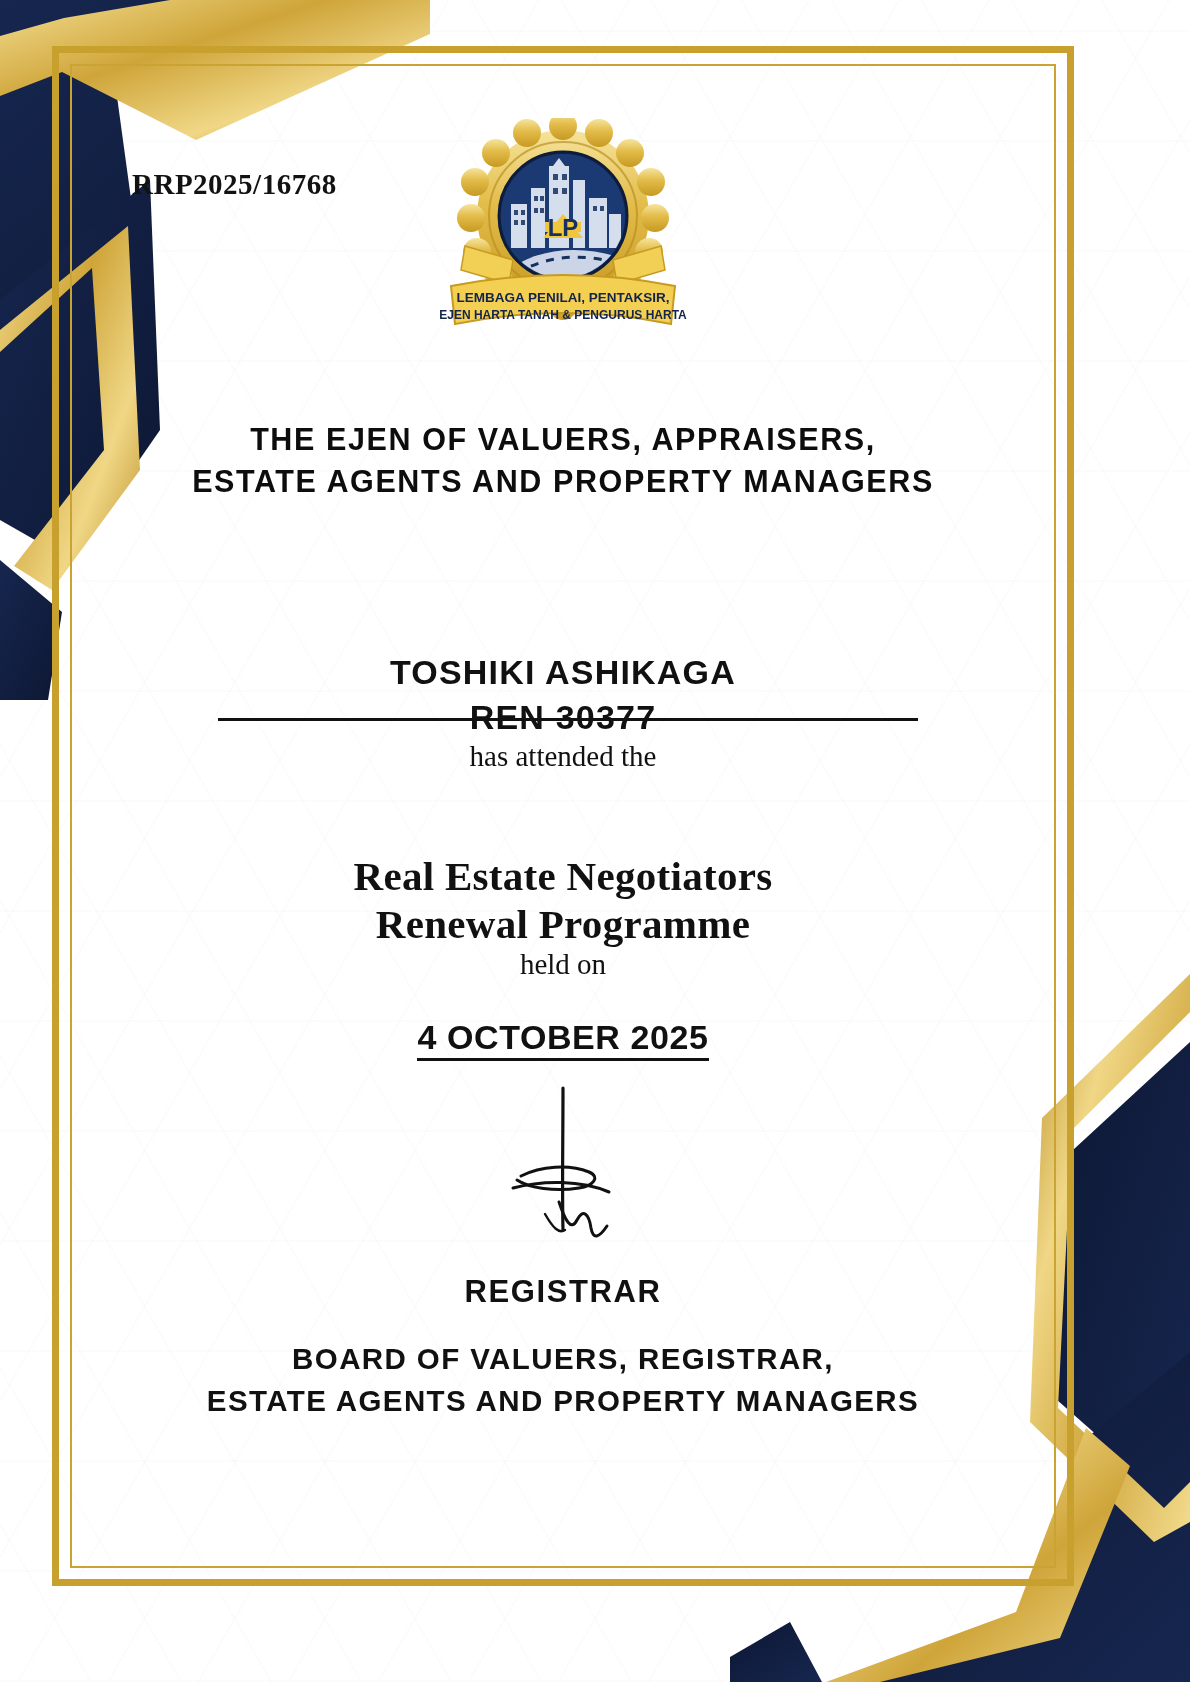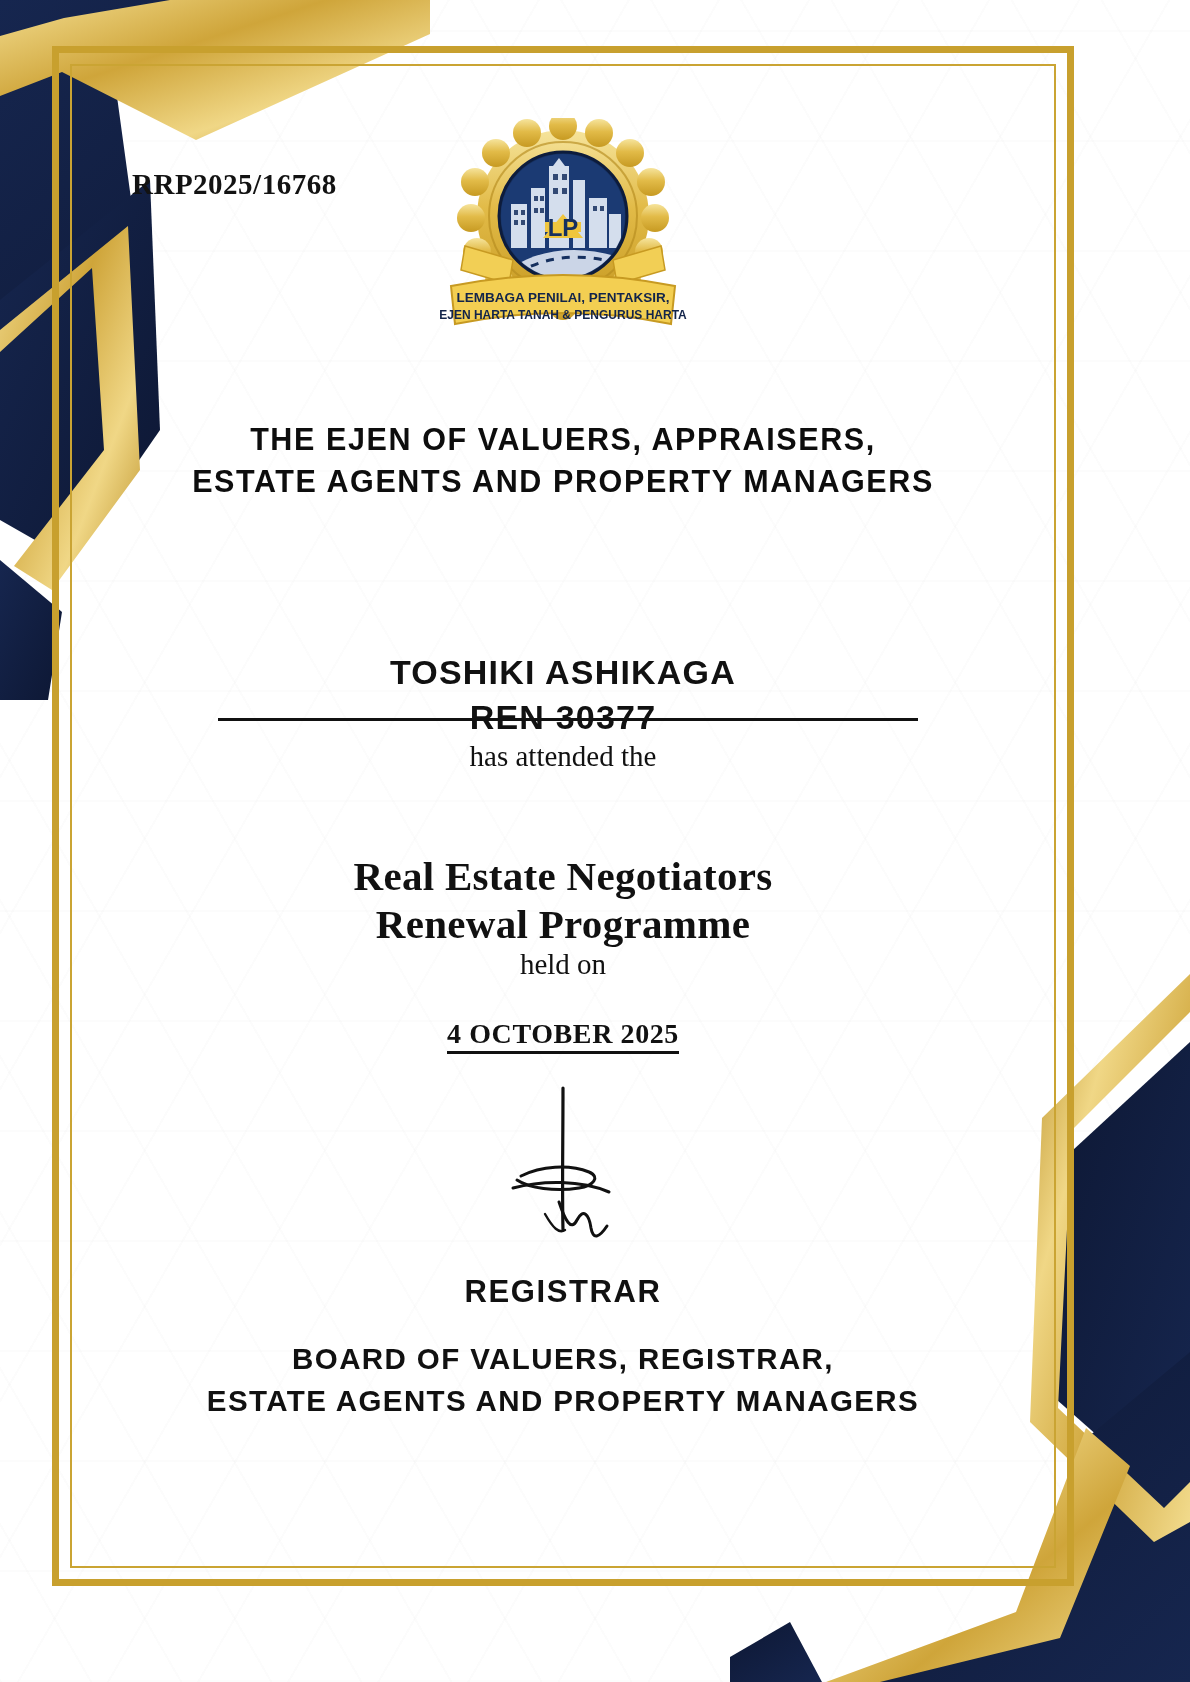--- a/index.html
+++ b/index.html
@@ -153,23 +153,23 @@
     left: 0; right: 0;
     top: 868px;
     font-family: Liberation Serif, serif;
     font-size: 29px;
   }
 
   .date {
     position: absolute;
     left: 0; right: 0;
     top: 938px;
-    font-family: Liberation Serif, serif;
-    font-weight: bold;
-    font-size: 28px;
+    font-family: Liberation Sans, sans-serif;
+    font-weight: bold;
+    font-size: 34px;
     letter-spacing: 0.6px;
   }
   .date span {
     border-bottom: 3px solid #111;
     padding-bottom: 2px;
   }
 
   .signature {
     position: absolute;
     left: 50%;

